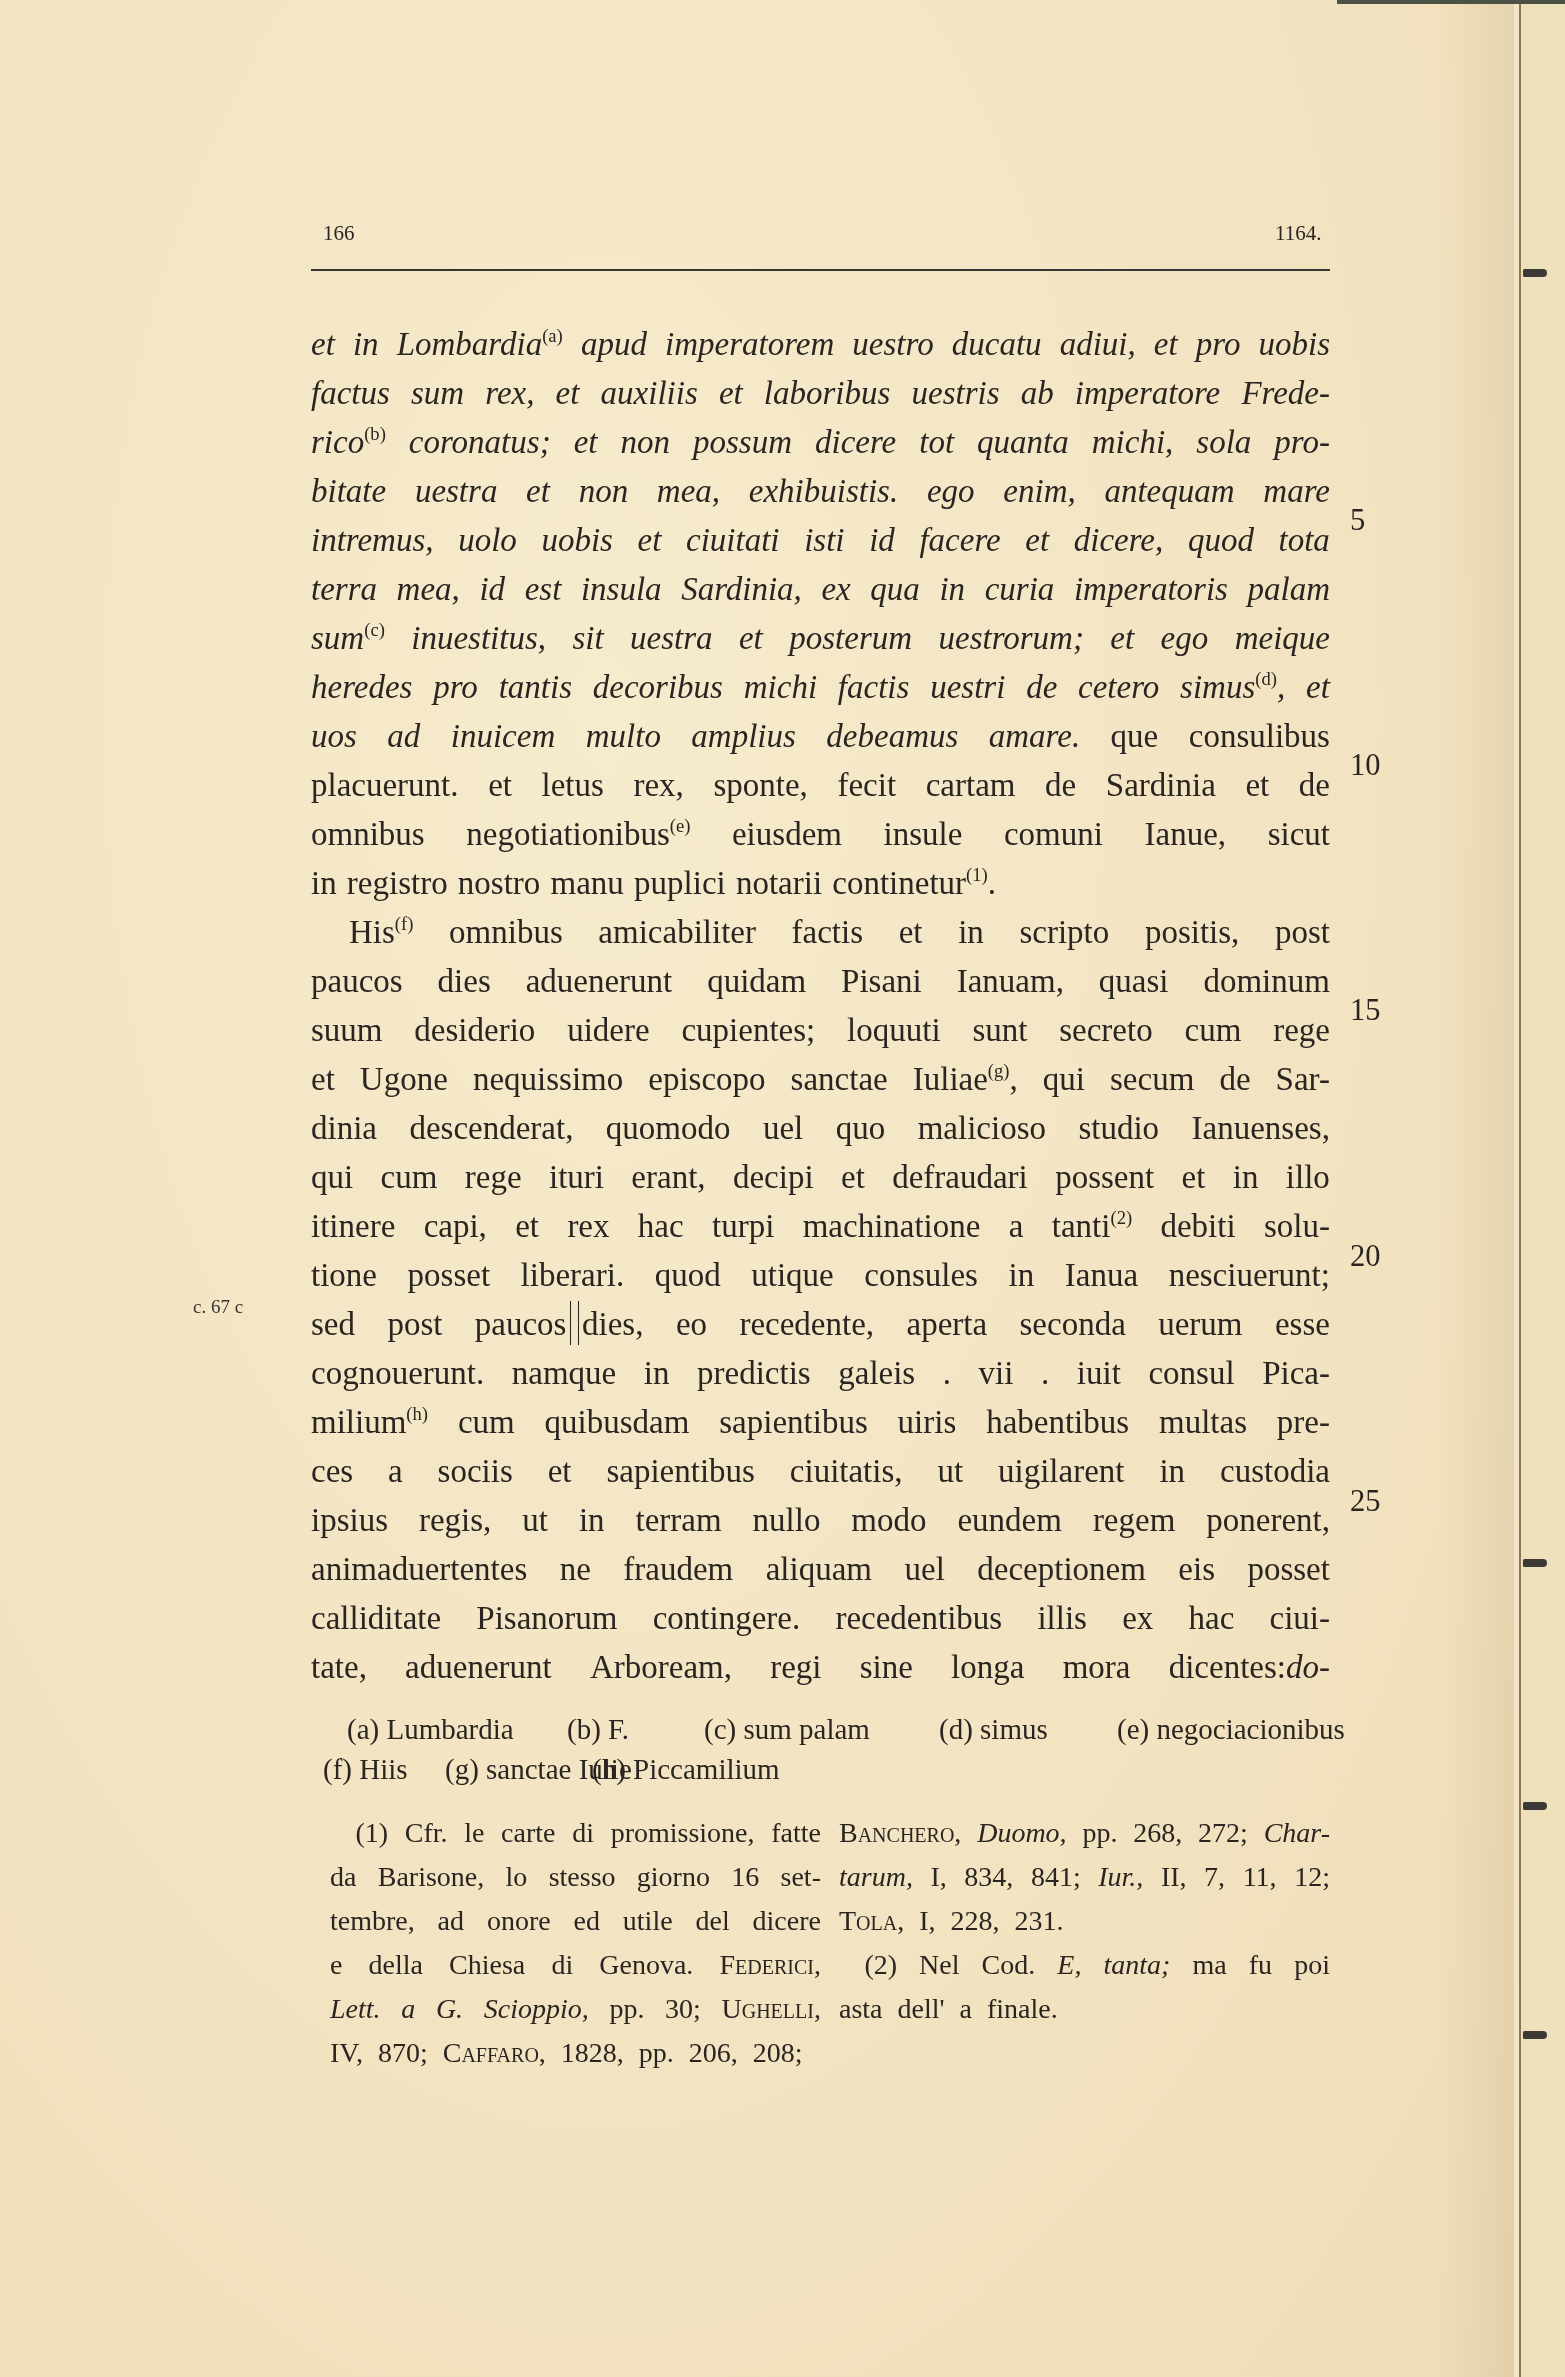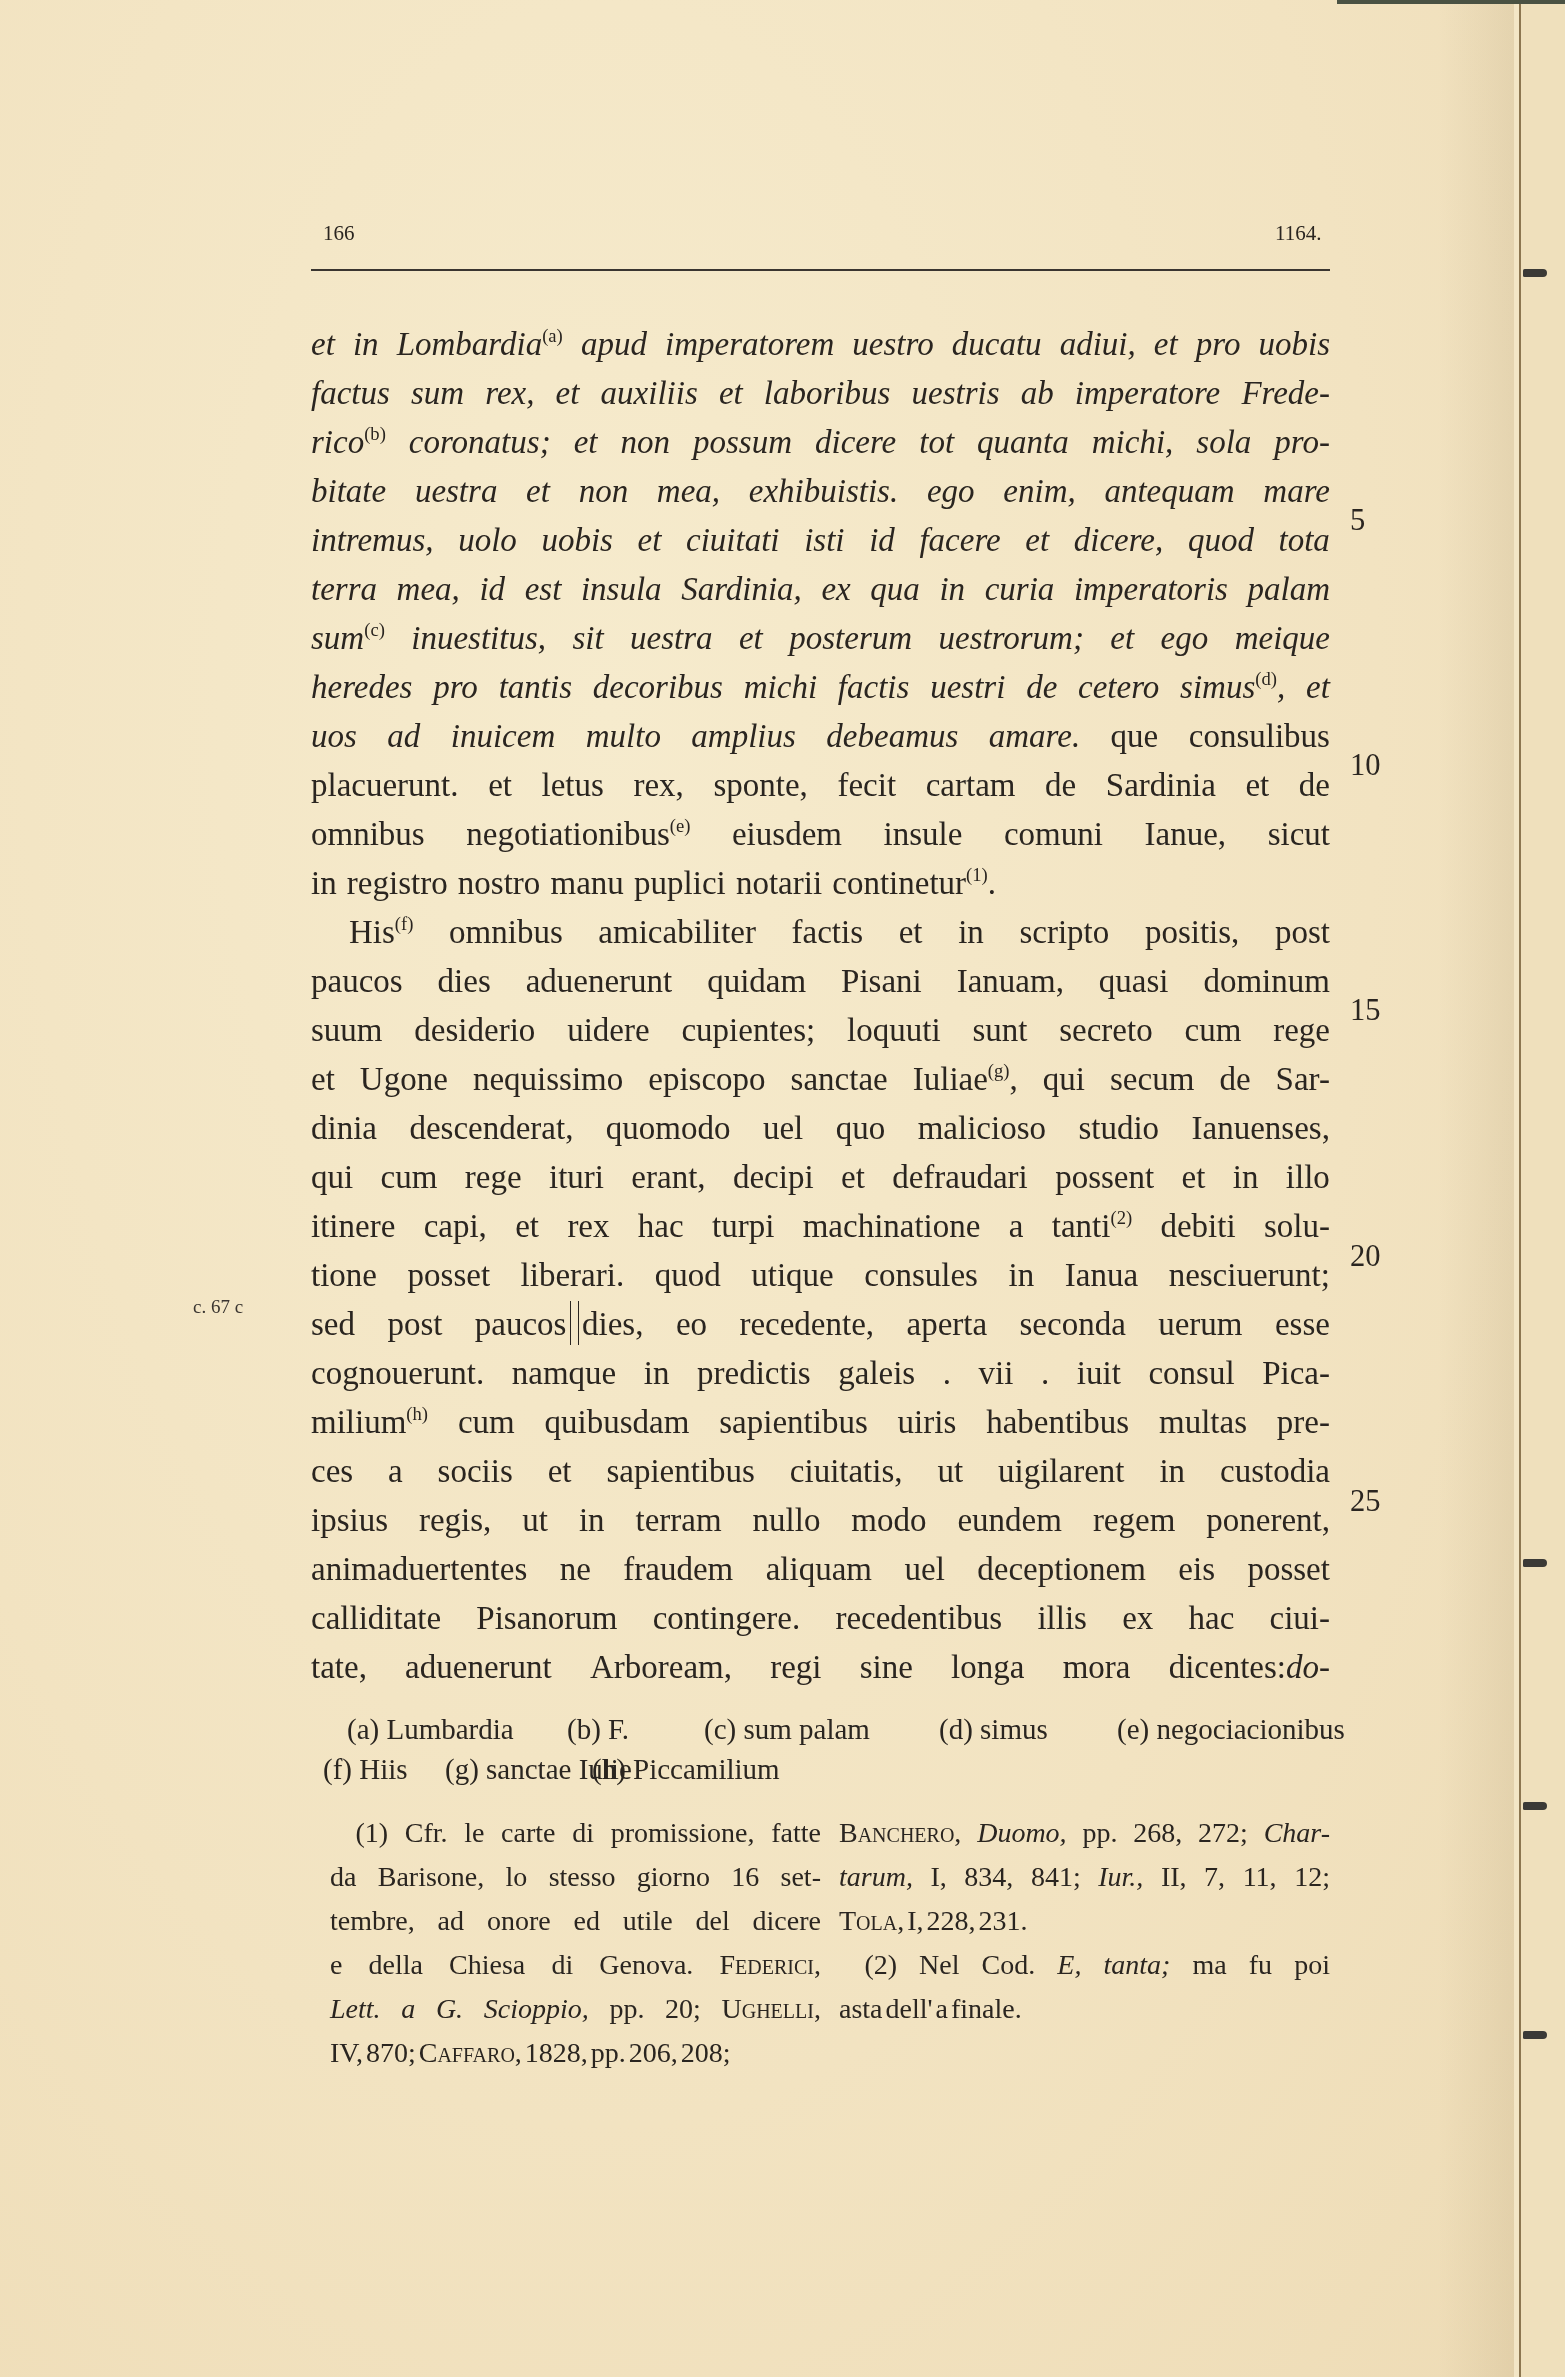--- a/index.html
+++ b/index.html
@@ -56,21 +56,21 @@
     position:absolute; left:1350px; font-size:30.5px; width:51px;
   }
   .marg {
     position:absolute; left:193px; font-size:19px; color:#3a3530;
   }
   .bar { display:inline-block; width:6.8px; border-left:1.7px solid #2a2520; border-right:1.7px solid #2a2520; height:44px; vertical-align:-10.2px; margin:0 3.4px; }
   .var { position:absolute; font-size:29px; }
   .notes { position:absolute; top:1811px; font-size:28px; line-height:44px; }
   .note-col { width:491px; }
   .note-col .nl { display:flex; justify-content:space-between; white-space:nowrap; }
-  .note-col .nl.last { justify-content:flex-start; gap:3px; }
+  .note-col .nl.last { justify-content:flex-start; gap:15px; }
   .sc { font-variant:small-caps; }
 </style>
 </head>
 <body>
 
 <div class="paper"></div>
 <div class="next-edge"></div>
 <div class="top-strip"></div>
 <div class="tab" style="top:269px"></div>
 <div class="tab" style="top:1559px"></div>
@@ -466,21 +466,21 @@
       <span>di</span>
       <span>Genova.</span>
       <span class="sc">Federici,</span>
     </div>
     <div class="nl">
       <span class="it">Lett.</span>
       <span class="it">a</span>
       <span class="it">G.</span>
       <span class="it">Scioppio,</span>
       <span>pp.</span>
-      <span>20;</span>
+      <span>30;</span>
       <span class="sc">Ughelli,</span>
     </div>
     <div class="nl last">
       <span>IV,</span>
       <span>870;</span>
       <span class="sc">Caffaro,</span>
       <span>1828,</span>
       <span>pp.</span>
       <span>206,</span>
       <span>208;</span>

